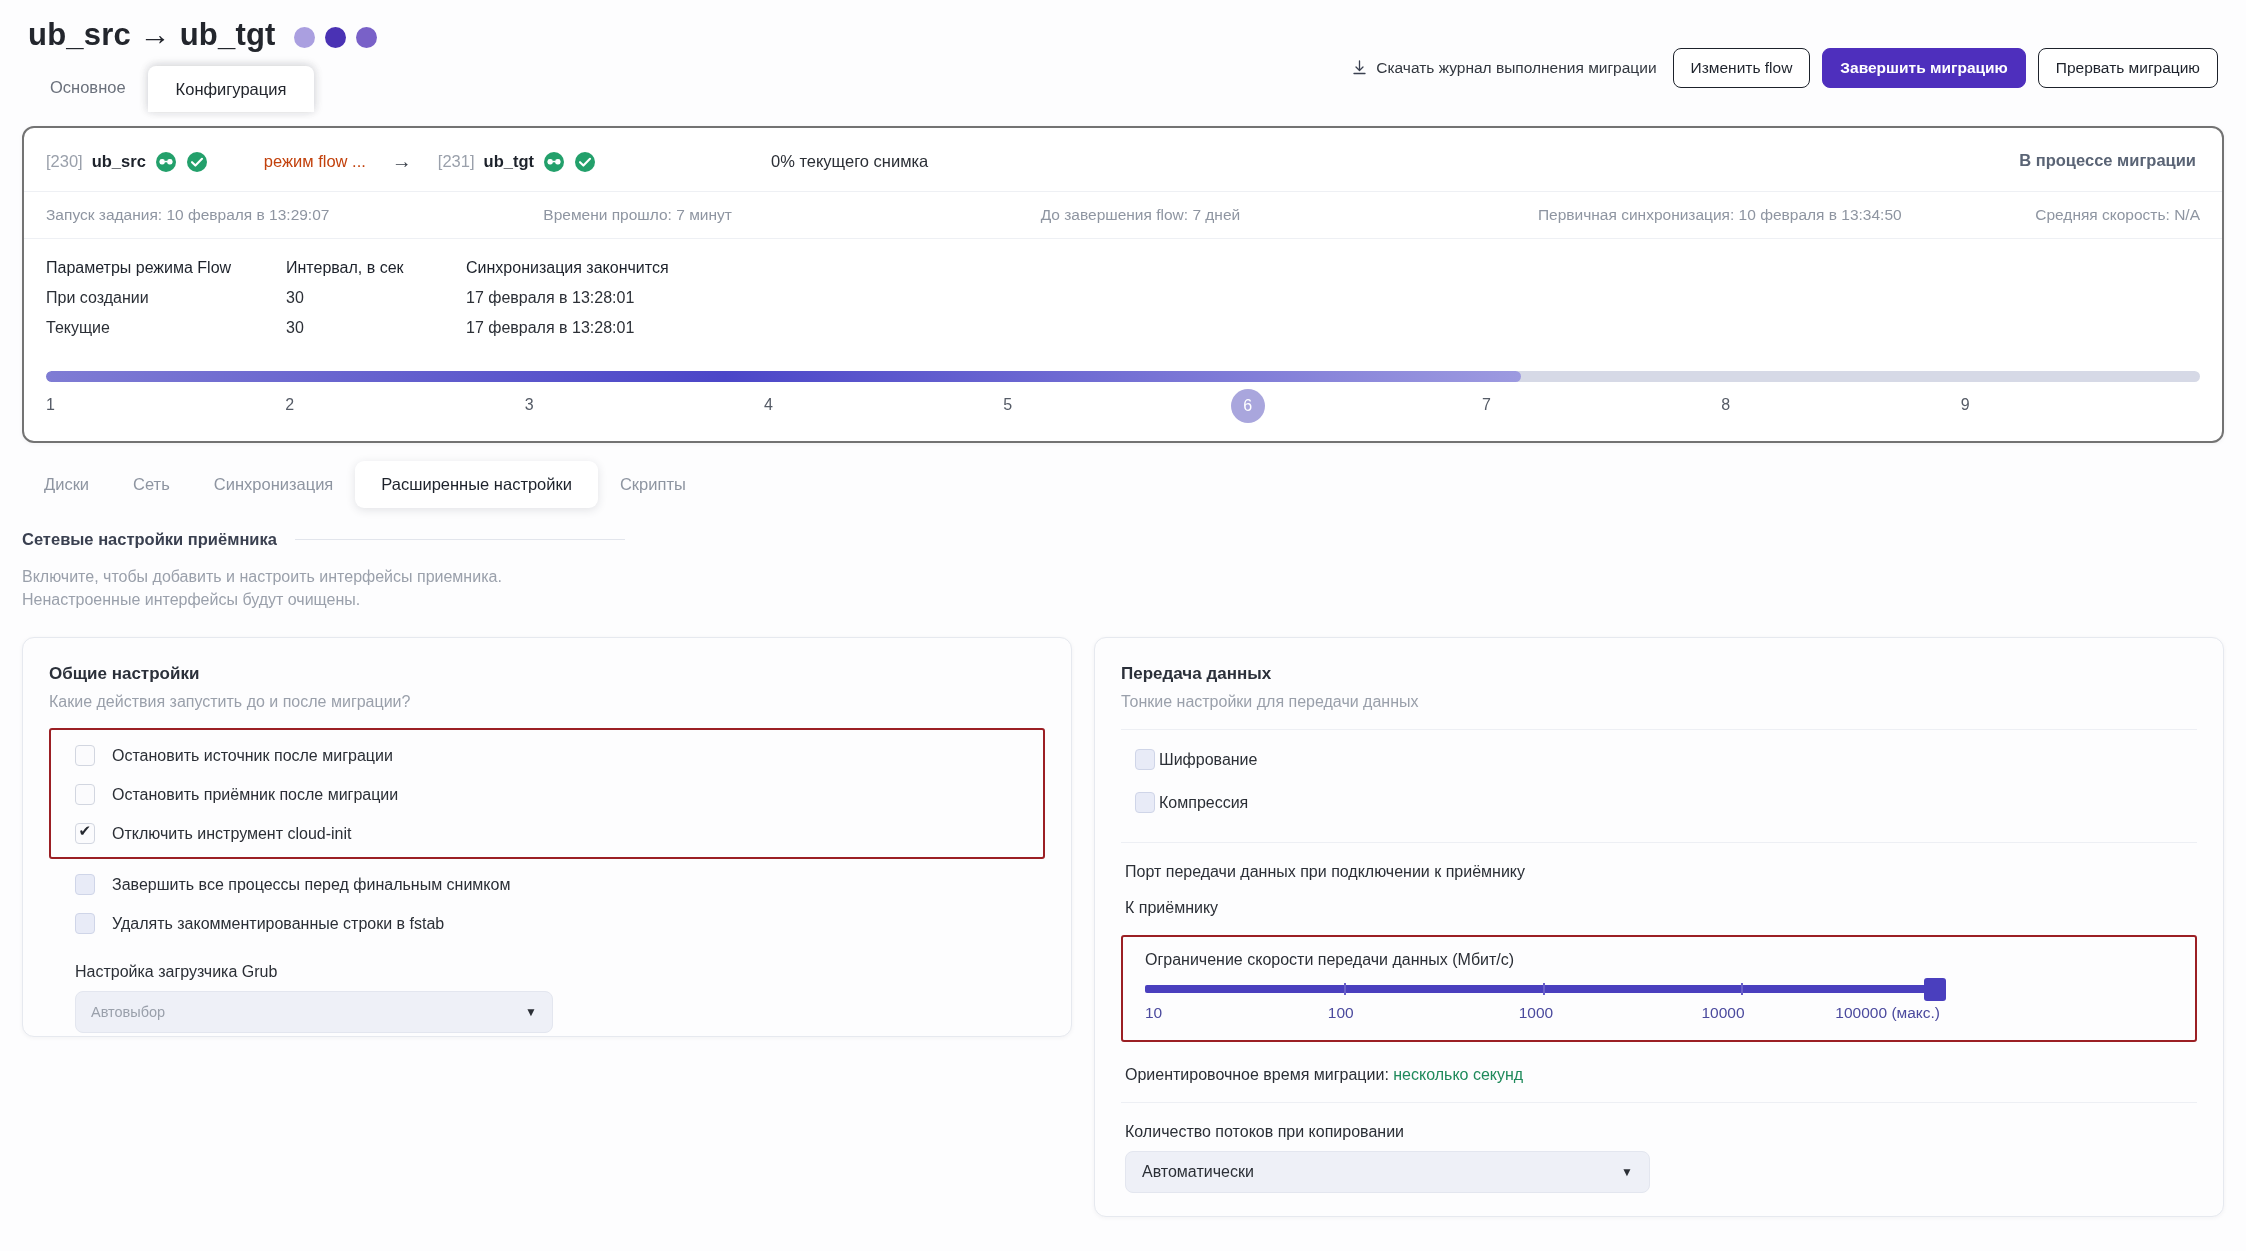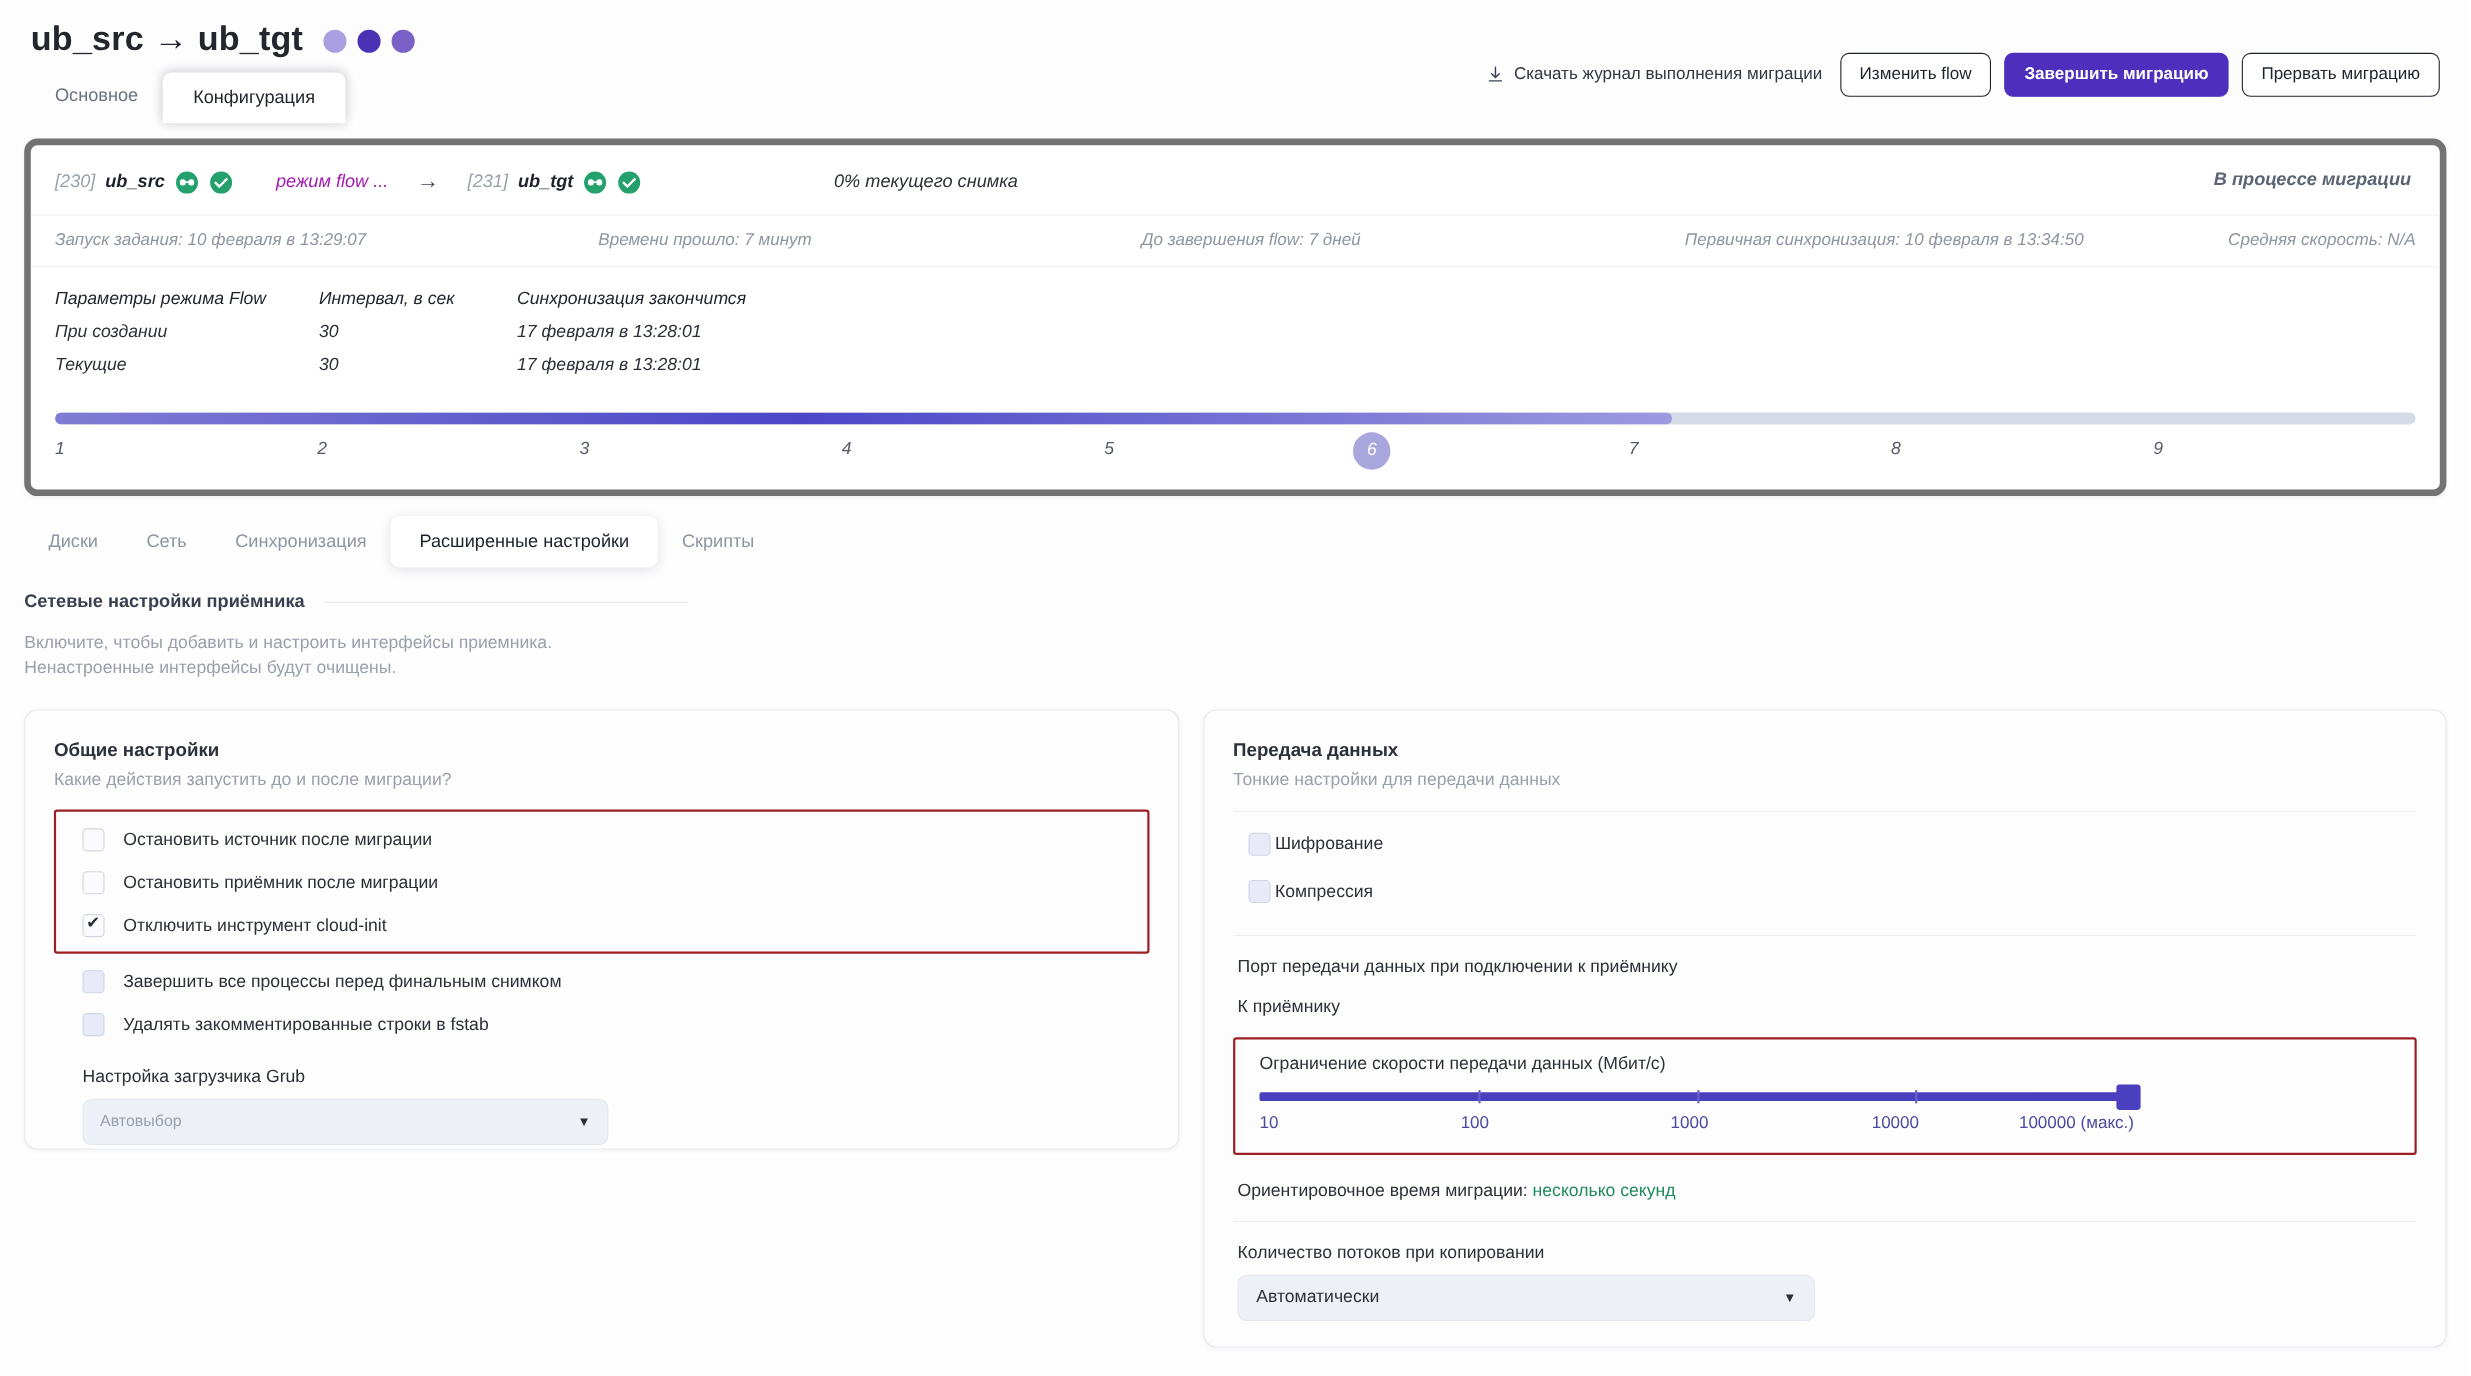--- a/index.html
+++ b/index.html
@@ -38,30 +38,30 @@
   .dl-icon { width: 15px; height: 16px; display: inline-block; }
   .btn {
     font-size: 15.5px; padding: 10px 17px; border-radius: 8px; cursor: pointer;
     border: 1.6px solid #1d222b; background: #fff; color: #1d222b; white-space: nowrap;
     font-family: "Liberation Sans", sans-serif;
   }
   .btn.primary { background: #4e2fbd; border-color: #4e2fbd; color: #fff; font-weight: bold; }
 
   
   .card {
-    margin: 14px 22px 0 22px; background: #fff; border: 6px solid #737373;
-    border-radius: 12px; box-shadow: 0 1px 4px rgba(40,45,60,.05); font-style: italic;
+    margin: 14px 22px 0 22px; background: #fff; border: 2px solid #737373;
+    border-radius: 12px; box-shadow: 0 1px 4px rgba(40,45,60,.05);
   }
   .status-card { padding: 0; }
   .srow1 { display: flex; align-items: center; padding: 22px 22px 18px 22px; position: relative; }
   .ep { display: flex; align-items: center; gap: 9px; font-size: 16.5px; }
   .ep .num { color: #9aa0ab; }
   .ep .name { color: #1d222b; font-weight: bold; }
   .ico { width: 22px; height: 22px; display: inline-block; }
-  .mode { color: #a21caf; font-size: 16.5px; margin-left: 39px; }
+  .mode { color: #c2410c; font-size: 16.5px; margin-left: 56px; }
   .arrow { color: #3b414b; font-size: 20px; margin: 0 26px; }
   .snap { margin-left: 175px; font-size: 16.5px; color: #2b2f36; }
   .inproc { position: absolute; right: 26px; top: 50%; transform: translateY(-50%); color: #5a6475; font-size: 16.5px; font-weight: bold; }
 
   .srow2 {
     display: flex; align-items: center; border-top: 1px solid #eef0f4; border-bottom: 1px solid #eef0f4;
     padding: 14px 22px; font-size: 15.5px; color: #8e95a1;
   }
   .srow2 > div { flex: 1; }
   .srow2 > div:last-child { flex: 0 0 auto; text-align: right; }

